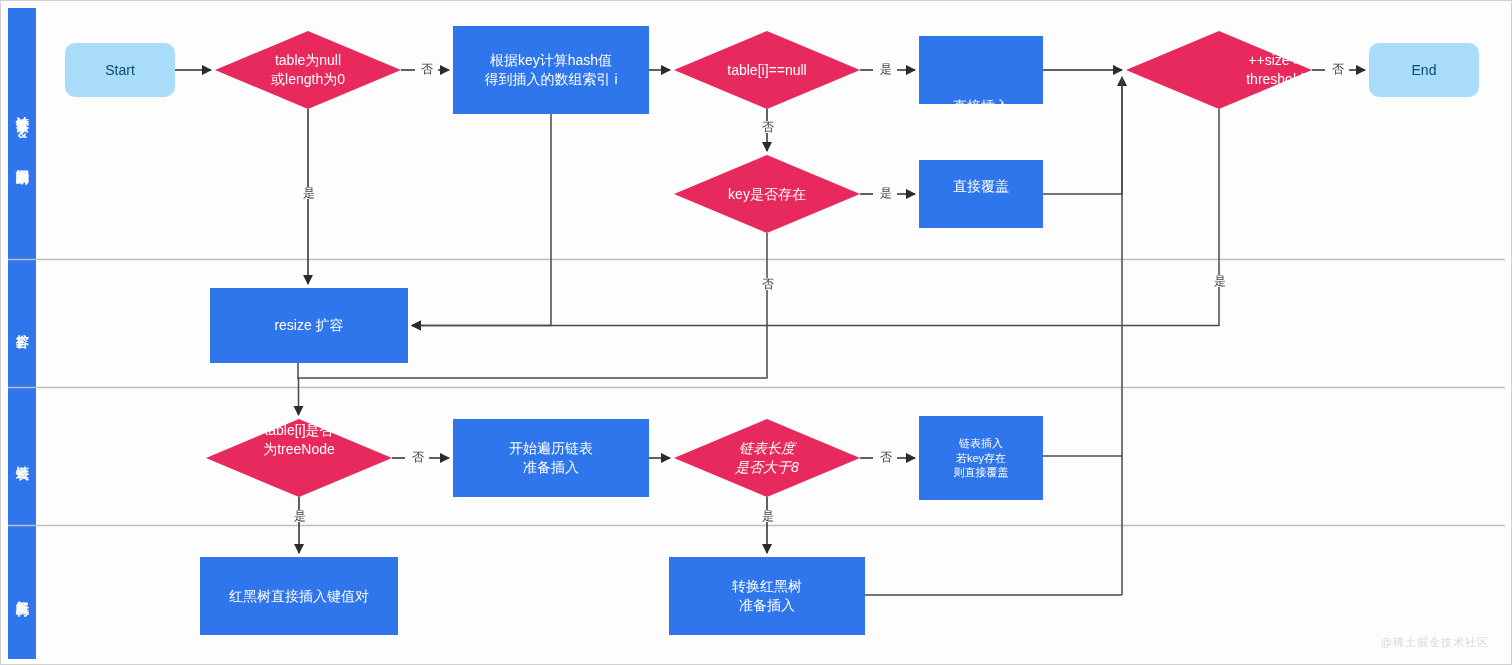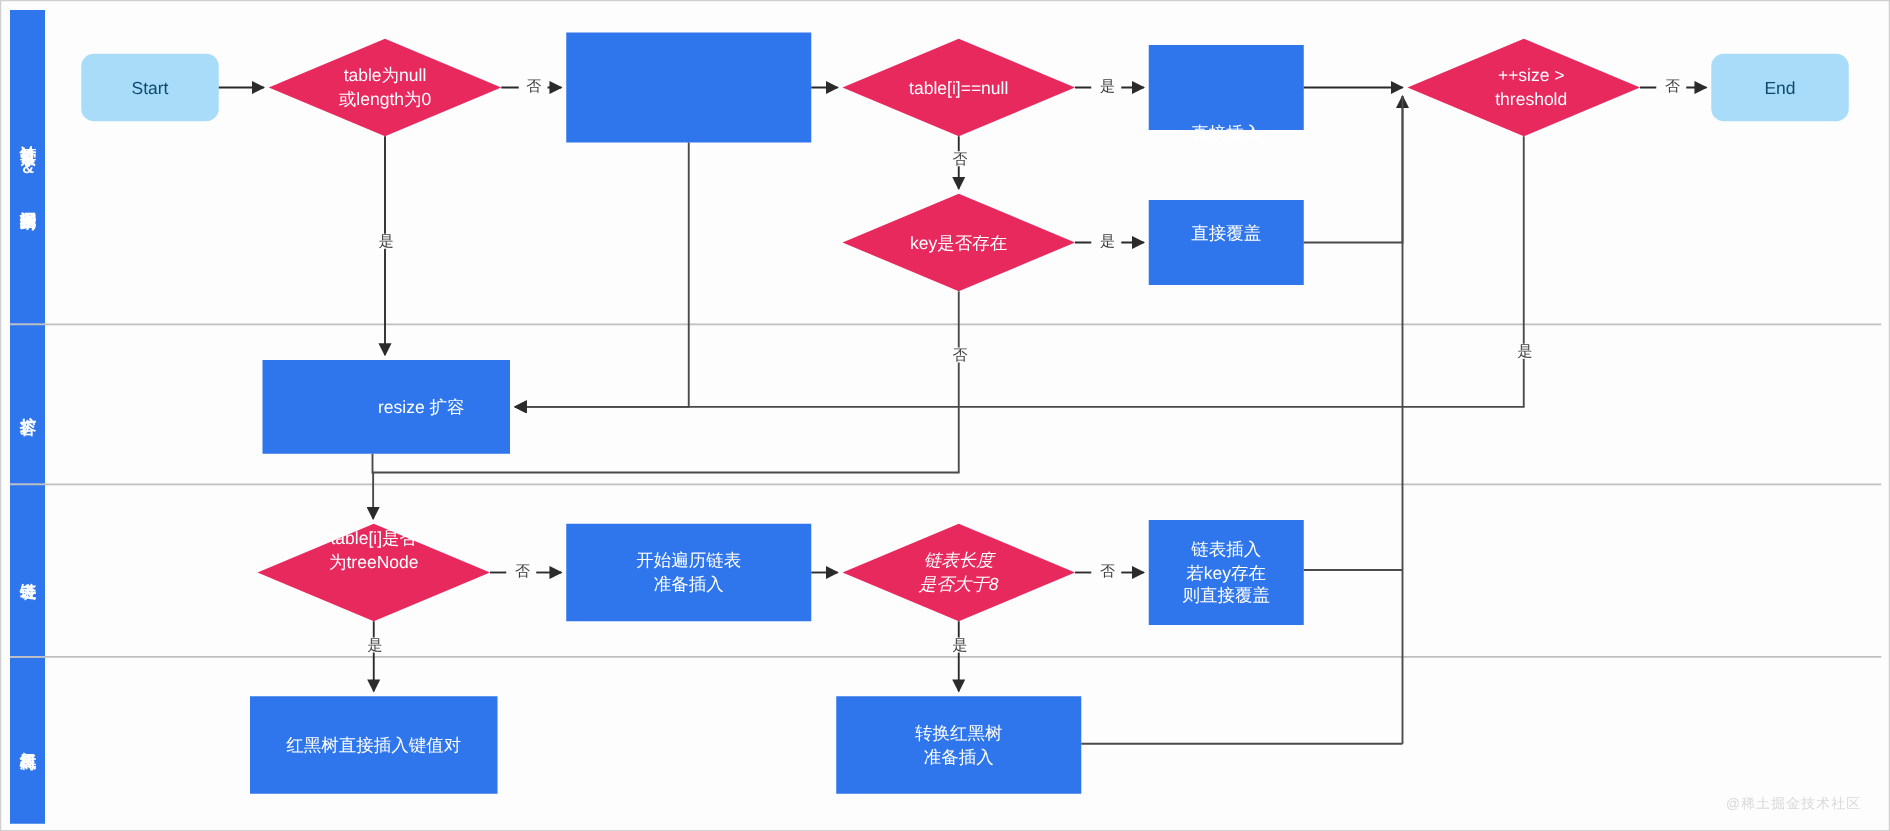--- a/index.html
+++ b/index.html
@@ -179,35 +179,37 @@
   </svg>
 
   <div class="swimLabel" style="left:7px; top:7px; width:28px; height:251px;">计算索引 &amp; 逻辑判断</div>
   <div class="swimLabel" style="left:7px; top:259px; width:28px; height:127px;">扩容</div>
   <div class="swimLabel" style="left:7px; top:387px; width:28px; height:137px;">链表</div>
   <div class="swimLabel" style="left:7px; top:525px; width:28px; height:133px;">红黑树</div>
 
   <div class="nodeLabel dark" style="left:64px; top:42px; width:110px; height:54px;">Start</div>
   <div class="nodeLabel" style="left:222px; top:42px; width:170px; height:54px;">table为null
 或length为0</div>
+  <div class="nodeLabel" style="left:452px; top:25px; width:196px; height:88px;">根据key计算hash值
+得到插入的数组索引 i</div>
   <div class="nodeLabel" style="left:681px; top:42px; width:170px; height:54px;">table[i]==null</div>
   <div class="nodeLabel" style="left:918px; top:35px; width:124px; height:68px;margin-top:36px;">直接插入</div>
-  <div class="nodeLabel" style="left:1139px; top:42px; width:170px; height:54px;">++size &gt;
+  <div class="nodeLabel" style="left:1189px; top:42px; width:170px; height:54px;">++size &gt;
 threshold</div>
   <div class="nodeLabel dark" style="left:1368px; top:42px; width:110px; height:54px;">End</div>
   <div class="nodeLabel" style="left:681px; top:166px; width:170px; height:54px;">key是否存在</div>
   <div class="nodeLabel" style="left:918px; top:159px; width:124px; height:52px;">直接覆盖</div>
-  <div class="nodeLabel" style="left:209px; top:287px; width:198px; height:75px;padding-left:28px;">resize 扩容</div>
+  <div class="nodeLabel" style="left:209px; top:287px; width:198px; height:75px;">resize 扩容</div>
   <div class="nodeLabel" style="left:213px; top:412px; width:170px; height:54px;">table[i]是否
 为treeNode</div>
   <div class="nodeLabel" style="left:452px; top:418px; width:196px; height:78px;">开始遍历链表
 准备插入</div>
   <div class="nodeLabel" style="left:681px; top:430px; width:170px; height:54px;font-style:italic;">链表长度
 是否大于8</div>
-  <div class="nodeLabel" style="left:918px; top:415px; width:124px; height:84px; font-size:14px;">链表插入
+  <div class="nodeLabel" style="left:918px; top:415px; width:124px; height:84px; font-size:11px;">链表插入
 若key存在
 则直接覆盖</div>
   <div class="nodeLabel" style="left:199px; top:556px; width:198px; height:78px;">红黑树直接插入键值对</div>
   <div class="nodeLabel" style="left:668px; top:556px; width:196px; height:78px;">转换红黑树
 准备插入</div>
 
   <div class="edgeLabel" style="left:417px; top:62px; width:16px;">否</div>
   <div class="edgeLabel" style="left:299px; top:186px; width:16px;">是</div>
   <div class="edgeLabel" style="left:876px; top:62px; width:16px;">是</div>
   <div class="edgeLabel" style="left:758px; top:120px; width:16px;">否</div>

